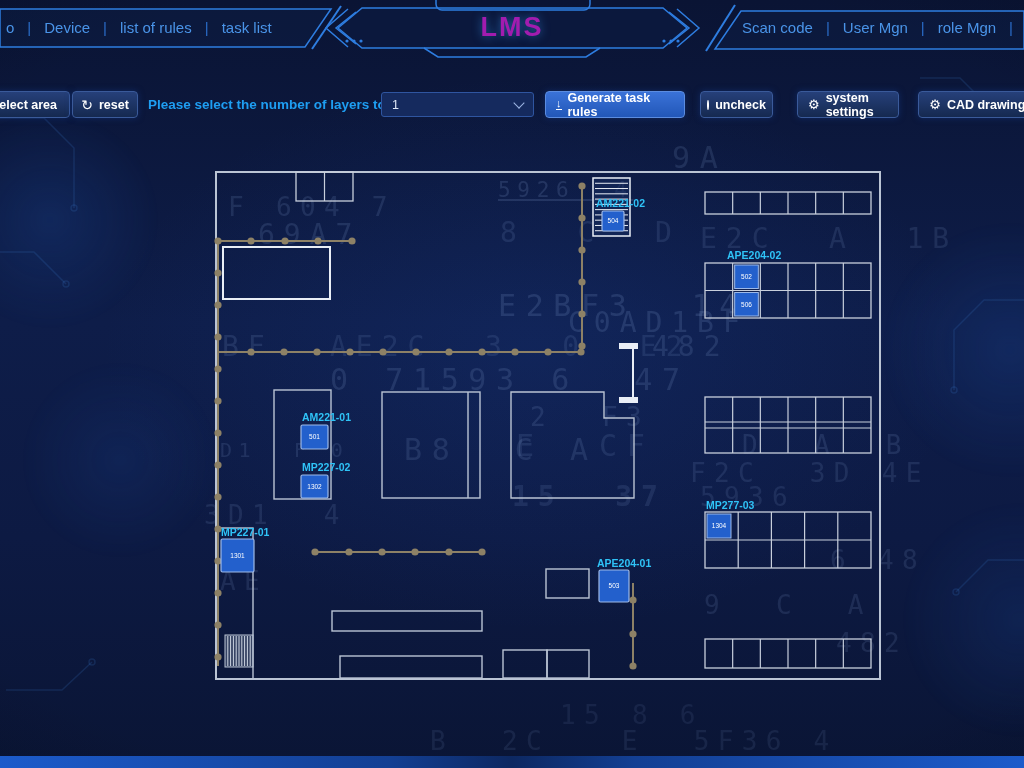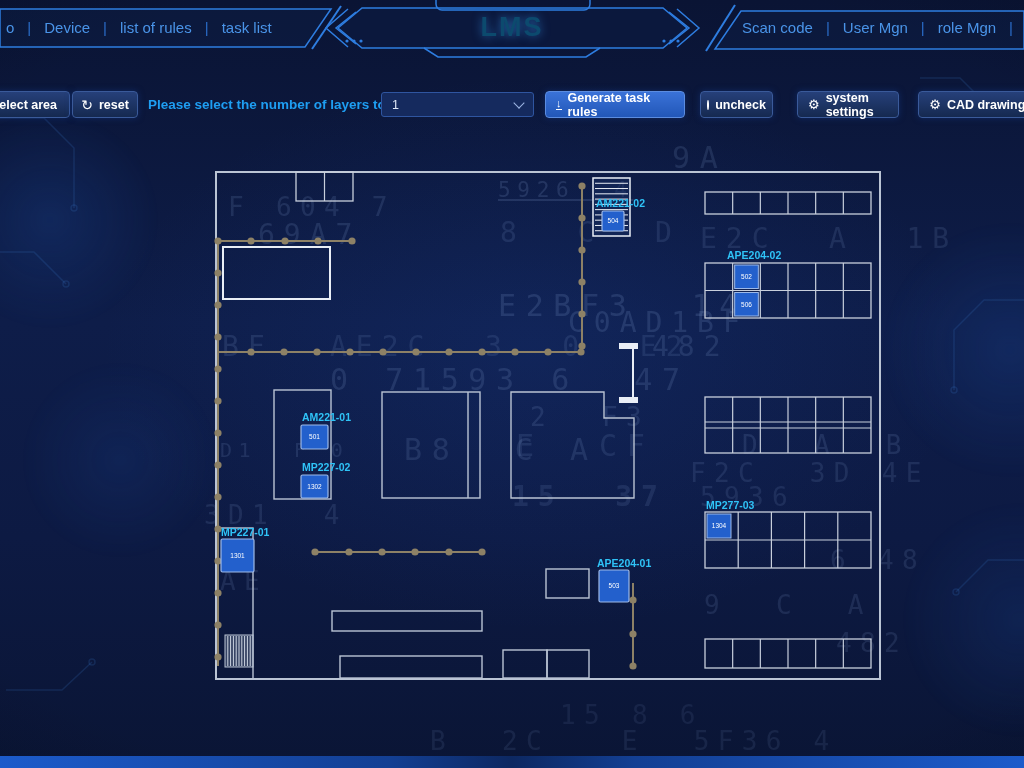--- a/index.html
+++ b/index.html
@@ -20,21 +20,21 @@
   
   header{position:absolute;left:0;top:0;width:1024px;height:60px;}
   .frame{position:absolute;left:0;top:0;}
   .nav{position:absolute;top:19px;display:flex;align-items:center;column-gap:13px;
        font-size:15px;color:#4a94e8;white-space:nowrap;}
   .nav-left{left:6px;}
   .nav-right{left:742px;}
   .nav .sep{color:#2a6cc8;font-weight:300;}
   .nav .itm{cursor:pointer;}
   .title{position:absolute;left:0;top:12px;width:1024px;text-align:center;
-       font-size:27px;font-weight:bold;letter-spacing:2px;color:#0c4a6e;
+       font-size:27px;font-weight:bold;letter-spacing:2px;color:#a21caf;
        text-shadow:0 0 10px rgba(60,160,255,.55);}
   
   .btn{position:absolute;top:91px;height:27px;display:flex;align-items:center;justify-content:center;
        gap:6px;padding:0 10px;box-sizing:border-box;border-radius:4px;color:#fff;
        font-size:12.5px;font-weight:bold;cursor:pointer;
        background:linear-gradient(180deg,#26407a,#152950);border:1px solid #3a5a9a;
        box-shadow:0 0 6px rgba(20,60,140,.5);}
   .btn.bright{background:linear-gradient(180deg,#3a72d8,#2257b8);border:1px solid #5b8ce0;}
   .prompt{position:absolute;left:148px;top:91px;height:27px;display:flex;align-items:center;
        color:#1e9ef2;font-size:13.5px;font-weight:bold;}

